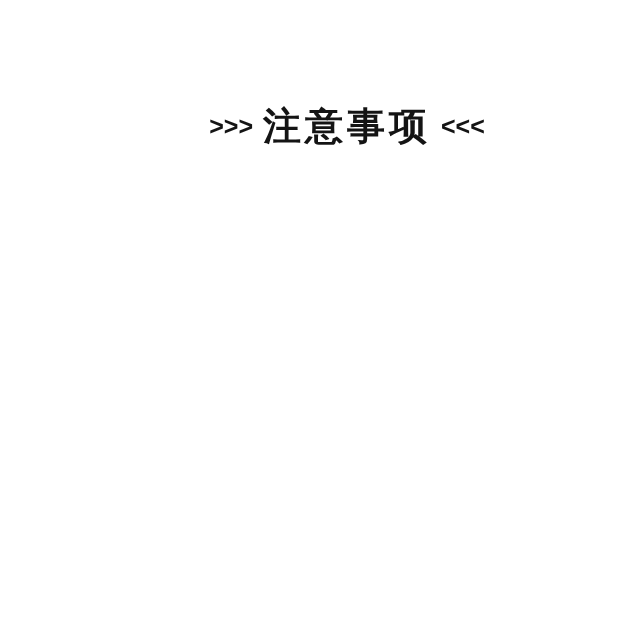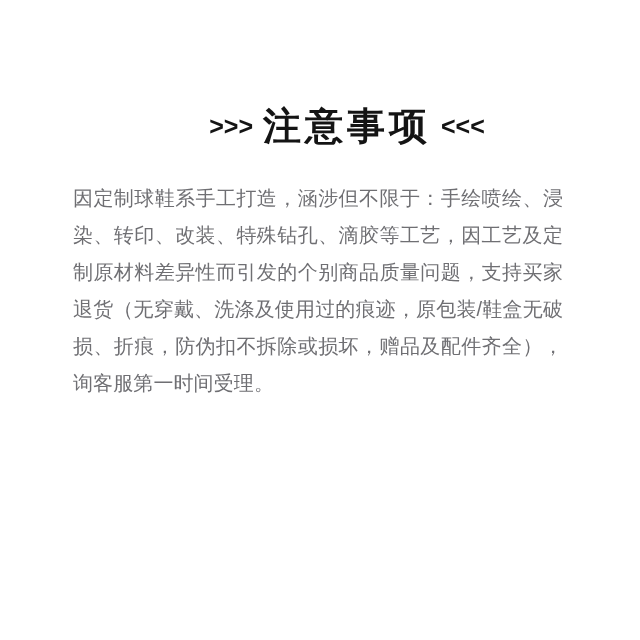--- a/index.html
+++ b/index.html
@@ -54,14 +54,13 @@
   }
 </style>
 </head>
 <body>
 
 <div class="canvas">
   <div class="notice-title">
     <span class="chevrons left">&gt;&gt;&gt;</span><span class="title-text">注意事项</span><span class="chevrons right">&lt;&lt;&lt;</span>
   </div>
 
-  <div class="notice-body">因定制球鞋系手工打造，涵涉但不限于：手绘喷绘、浸染、转印、改装、特殊钻孔、滴胶等工艺，因工艺及定制原材料差异性而引发的个别商品质量问题，支持买家退货（无穿戴、洗涤及使用过的痕迹，原包装/鞋盒无破损、折痕，防伪扣不拆除或损坏，赠品及配件齐全），询客服第一时间受理。</div>
 </div>
 
 </body></html>

